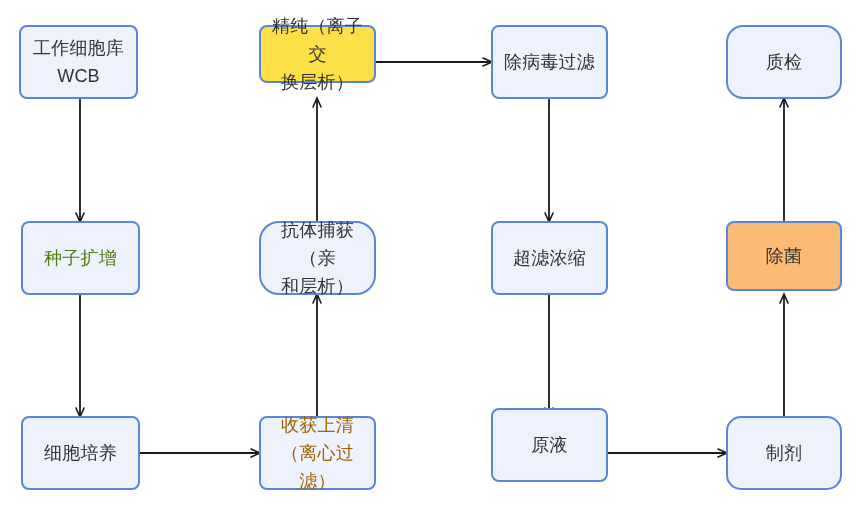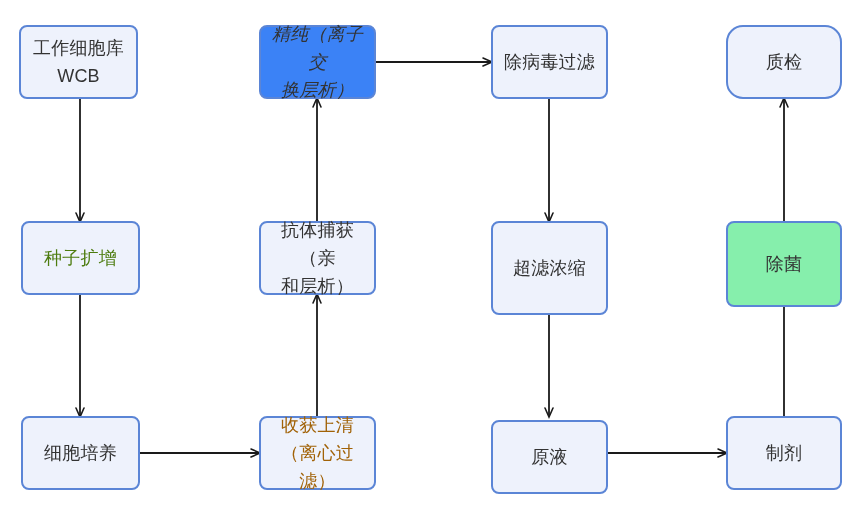--- a/index.html
+++ b/index.html
@@ -83,41 +83,41 @@
       <div class="node" style="left: 21px; top: 221px; width: 119px; height: 74px; background: rgb(238, 242, 252); border-color: rgb(91, 133, 214); color: #4d7c0f;">
         <span class="node-label">种子扩增</span>
       </div>
       <div class="node" style="left: 21px; top: 416px; width: 119px; height: 74px; background: rgb(238, 242, 252); border-color: rgb(91, 133, 214); color: rgb(51, 51, 51); font-family: Liberation Serif, serif;">
         <span class="node-label">细胞培养</span>
       </div>
       <div class="node" style="left: 259px; top: 416px; width: 117px; height: 74px; background: rgb(238, 242, 252); border-color: rgb(91, 133, 214); color: #a16207;">
         <span class="node-label">收获上清
 （离心过滤）</span>
       </div>
-      <div class="node" style="left: 259px; top: 221px; width: 117px; height: 74px; background: rgb(238, 242, 252); border-color: rgb(91, 133, 214); color: rgb(51, 51, 51);">
+      <div class="node" style="left: 259px; top: 221px; width: 117px; height: 74px; background: rgb(238, 242, 252); border-color: rgb(91, 133, 214); color: rgb(51, 51, 51); border-radius: 20px;">
         <span class="node-label">抗体捕获（亲
 和层析）</span>
       </div>
-      <div class="node" style="left: 259px; top: 25px; width: 117px; height: 74px; background: #3b82f6; border-color: rgb(91, 133, 214); color: rgb(51, 51, 51); font-style: italic;">
+      <div class="node" style="left: 259px; top: 25px; width: 117px; height: 58px; background: #fde047; border-color: rgb(91, 133, 214); color: rgb(51, 51, 51);">
         <span class="node-label">精纯（离子交
 换层析）</span>
       </div>
       <div class="node" style="left: 491px; top: 25px; width: 117px; height: 74px; background: rgb(238, 242, 252); border-color: rgb(91, 133, 214); color: rgb(51, 51, 51); align-items: center;">
         <span class="node-label">除病毒过滤</span>
       </div>
-      <div class="node" style="left: 491px; top: 221px; width: 117px; height: 94px; background: rgb(238, 242, 252); border-color: rgb(91, 133, 214); color: rgb(51, 51, 51);">
+      <div class="node" style="left: 491px; top: 221px; width: 117px; height: 74px; background: rgb(238, 242, 252); border-color: rgb(91, 133, 214); color: rgb(51, 51, 51);">
         <span class="node-label">超滤浓缩</span>
       </div>
-      <div class="node" style="left: 491px; top: 420px; width: 117px; height: 74px; background: rgb(238, 242, 252); border-color: rgb(91, 133, 214); color: rgb(51, 51, 51);">
+      <div class="node" style="left: 491px; top: 408px; width: 117px; height: 74px; background: rgb(238, 242, 252); border-color: rgb(91, 133, 214); color: rgb(51, 51, 51);">
         <span class="node-label">原液</span>
       </div>
-      <div class="node" style="left: 726px; top: 416px; width: 116px; height: 74px; background: rgb(238, 242, 252); border-color: rgb(91, 133, 214); color: rgb(51, 51, 51);">
+      <div class="node" style="left: 726px; top: 416px; width: 116px; height: 74px; background: rgb(238, 242, 252); border-color: rgb(91, 133, 214); color: rgb(51, 51, 51); border-radius: 15px;">
         <span class="node-label">制剂</span>
       </div>
-      <div class="node" style="left: 726px; top: 221px; width: 116px; height: 86px; background: #86efac; border-color: rgb(91, 133, 214); color: rgb(51, 51, 51);">
+      <div class="node" style="left: 726px; top: 221px; width: 116px; height: 70px; background: #fdba74; border-color: rgb(91, 133, 214); color: rgb(51, 51, 51);">
         <span class="node-label">除菌</span>
       </div>
       <div class="node" style="left: 726px; top: 25px; width: 116px; height: 74px; background: rgb(238, 242, 252); border-color: rgb(91, 133, 214); color: rgb(51, 51, 51); border-radius: 17px;">
         <span class="node-label">质检</span>
       </div>
     </div>
 
 </div>
 
 </body></html>

